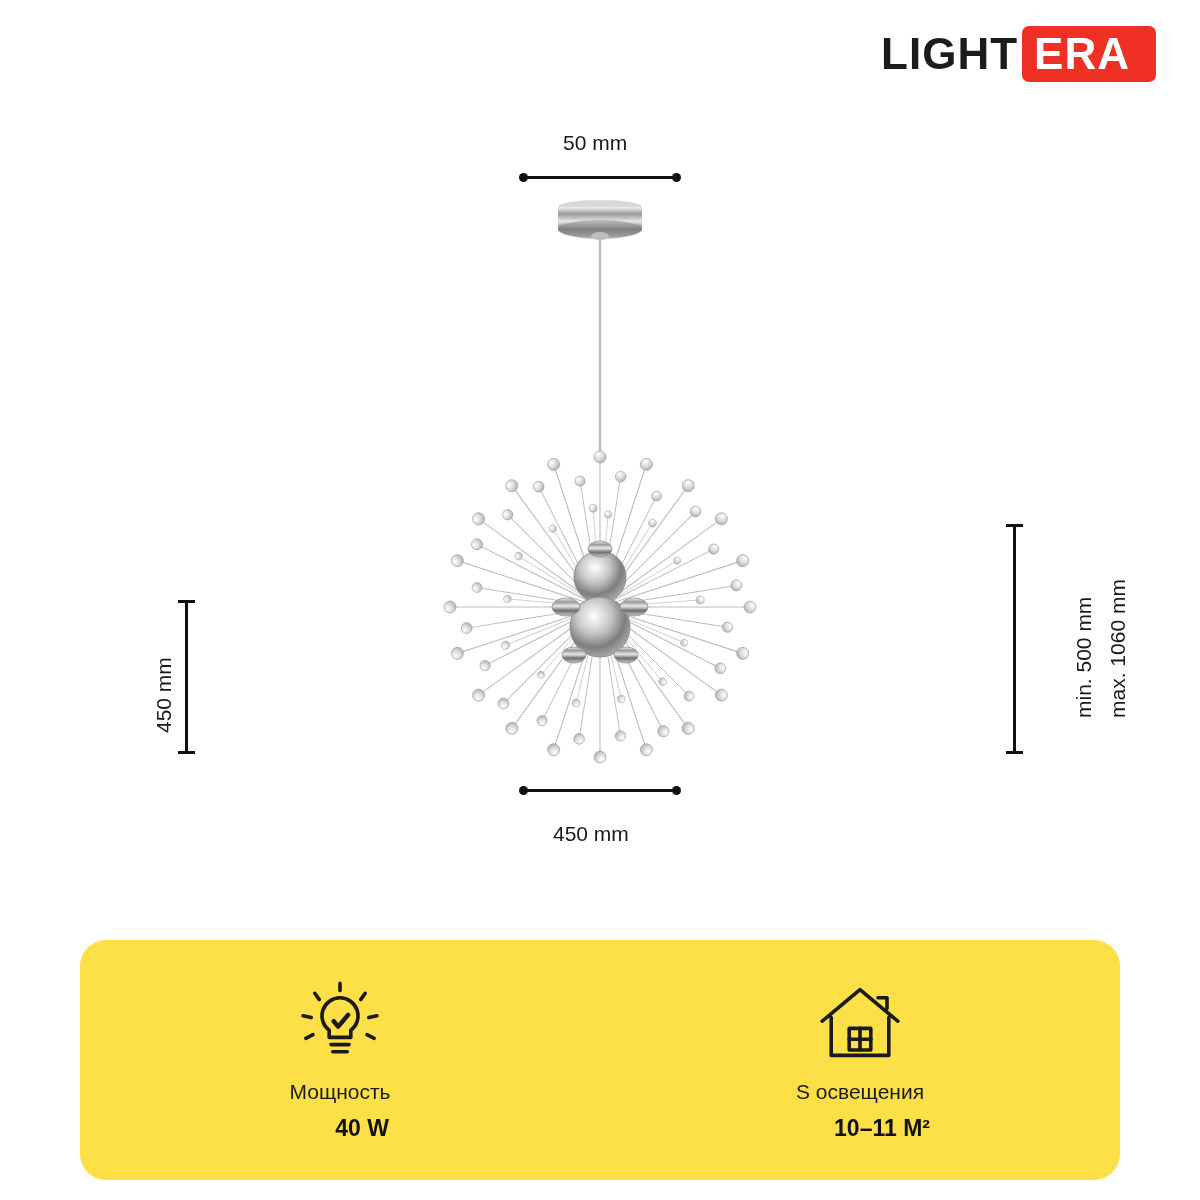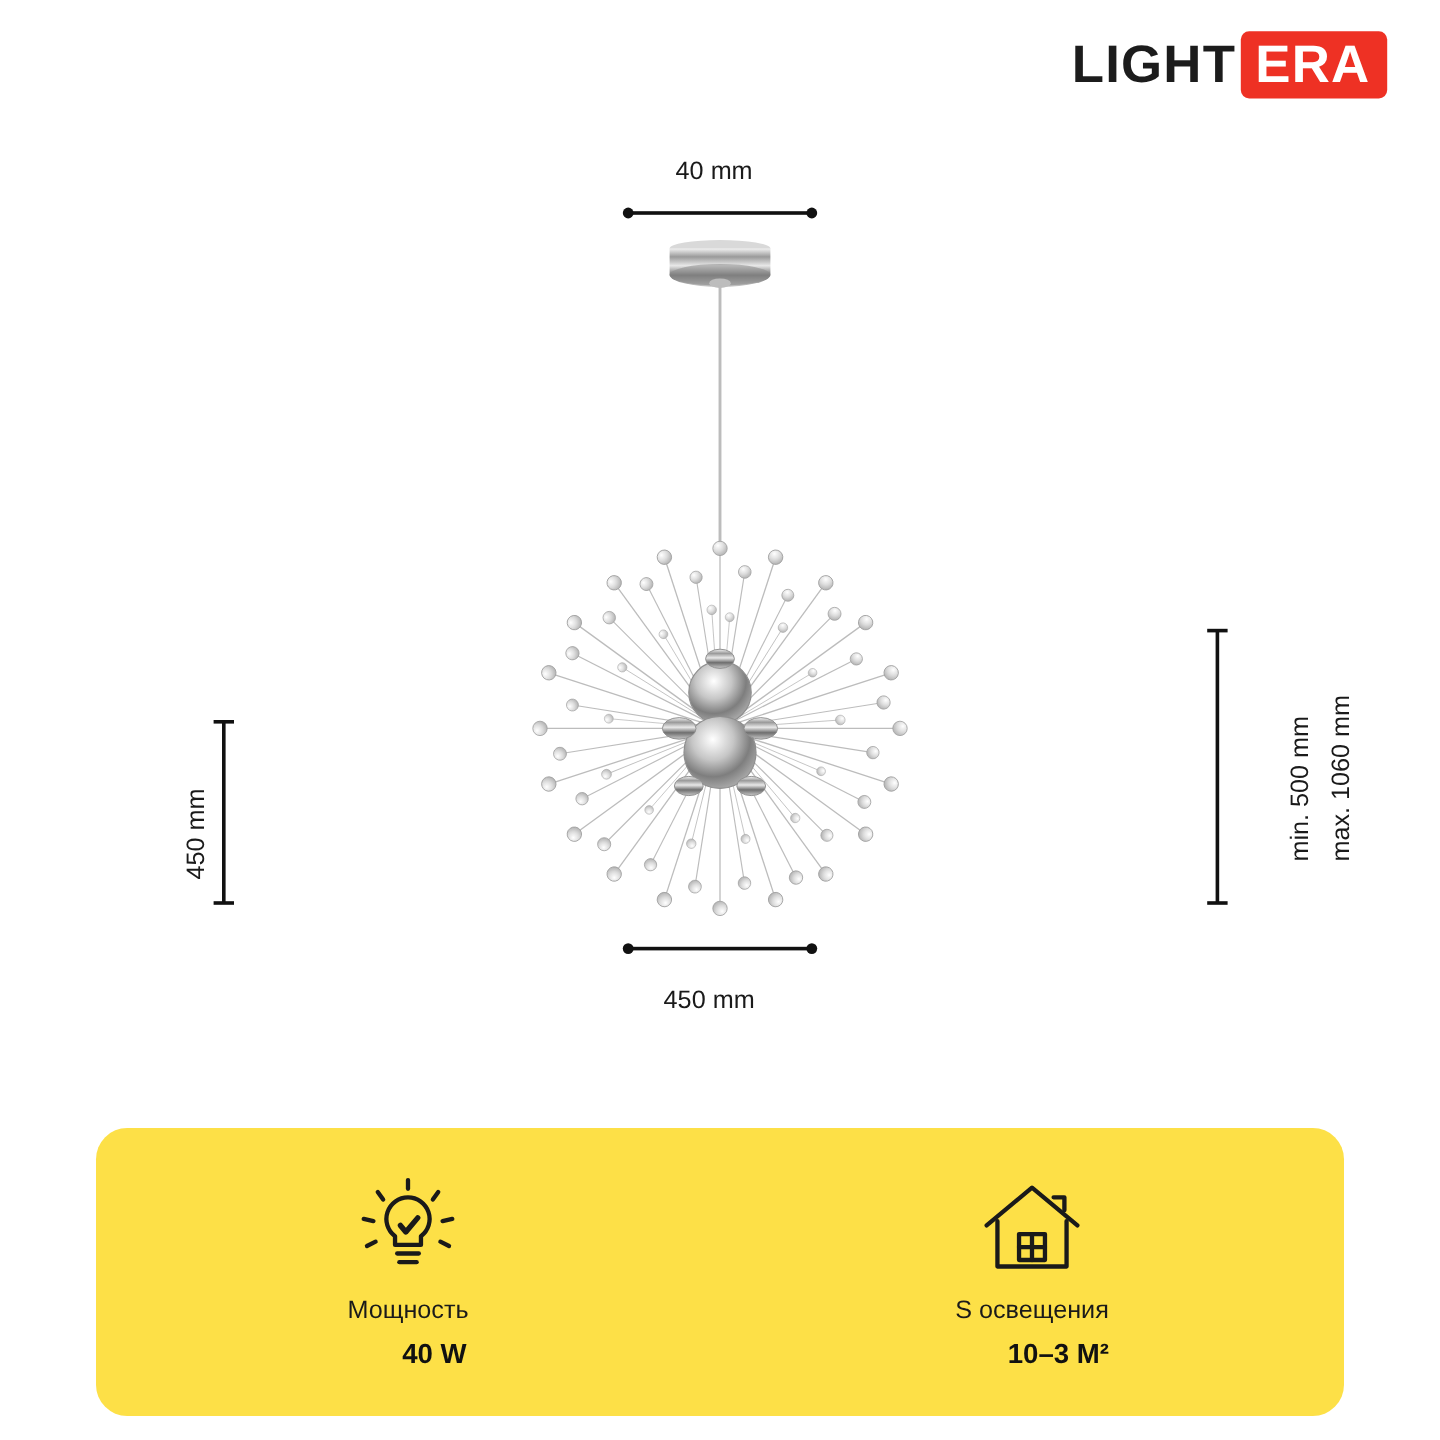--- a/index.html
+++ b/index.html
@@ -29,21 +29,21 @@
     padding-right: 4px;
   }
   .logo-era {
     background: #ee3124;
     color: #ffffff;
     font-size: 44px;
     font-weight: bold;
     letter-spacing: 1px;
     line-height: 56px;
     border-radius: 7px;
-    padding: 0 14px 0 12px;
+    padding: 0 26px 0 12px;
   }
 
   
   .dim-label {
     position: absolute;
     font-size: 21px;
     color: #1a1a1a;
     white-space: nowrap;
   }
   .vert-label {
@@ -328,21 +328,21 @@
       <circle cx="0" cy="-30" r="26" fill="url(#hub)" stroke="#8f8f8f" stroke-width="1"></circle>
       <circle cx="0" cy="20" r="30" fill="url(#hub)" stroke="#8f8f8f" stroke-width="1"></circle>
       <ellipse cx="-34" cy="0" rx="14" ry="9" fill="url(#chrome)" stroke="#8f8f8f" stroke-width="0.8"></ellipse>
       <ellipse cx="34" cy="0" rx="14" ry="9" fill="url(#chrome)" stroke="#8f8f8f" stroke-width="0.8"></ellipse>
       <ellipse cx="-26" cy="48" rx="12" ry="8" fill="url(#chrome)" stroke="#8f8f8f" stroke-width="0.8"></ellipse>
       <ellipse cx="26" cy="48" rx="12" ry="8" fill="url(#chrome)" stroke="#8f8f8f" stroke-width="0.8"></ellipse>
       <ellipse cx="0" cy="-58" rx="12" ry="8" fill="url(#chrome)" stroke="#8f8f8f" stroke-width="0.8"></ellipse>
     </g>
   </svg>
 
-  <div class="dim-label" style="left:563px; top:131px;">40 mm</div>
+  <div class="dim-label" style="left:563px; top:131px;">50 mm</div>
   <div class="hline" style="left:523px; top:176px; width:156px;"></div>
   <div class="dot" style="left:519px; top:173px;"></div>
   <div class="dot" style="left:672px; top:173px;"></div>
 
   <div class="vert-label" style="left:152px; top:733px; transform: rotate(-90deg);">450 mm</div>
   <div class="vline" style="left:185px; top:601px; height:152px;"></div>
   <div class="cap-v" style="left:178px; top:600px;"></div>
   <div class="cap-v" style="left:178px; top:751px;"></div>
 
   <div class="hline" style="left:523px; top:789px; width:156px;"></div>
@@ -388,18 +388,18 @@
             <path d="M8 48 L50 13 L92 48"></path>
             <path d="M18 44 V86 H82 V44"></path>
             <rect x="38" y="56" width="24" height="24"></rect>
             <line x1="50" y1="56" x2="50" y2="80"></line>
             <line x1="38" y1="68" x2="62" y2="68"></line>
             <path d="M70 22 h10 v12"></path>
           </g>
         </svg>
       </div>
       <div class="spec-label">S освещения</div>
-      <div class="spec-value">10–3 M²</div>
+      <div class="spec-value">10–11 M²</div>
     </div>
 
   </div>
 
 </div>
 
 </body></html>

